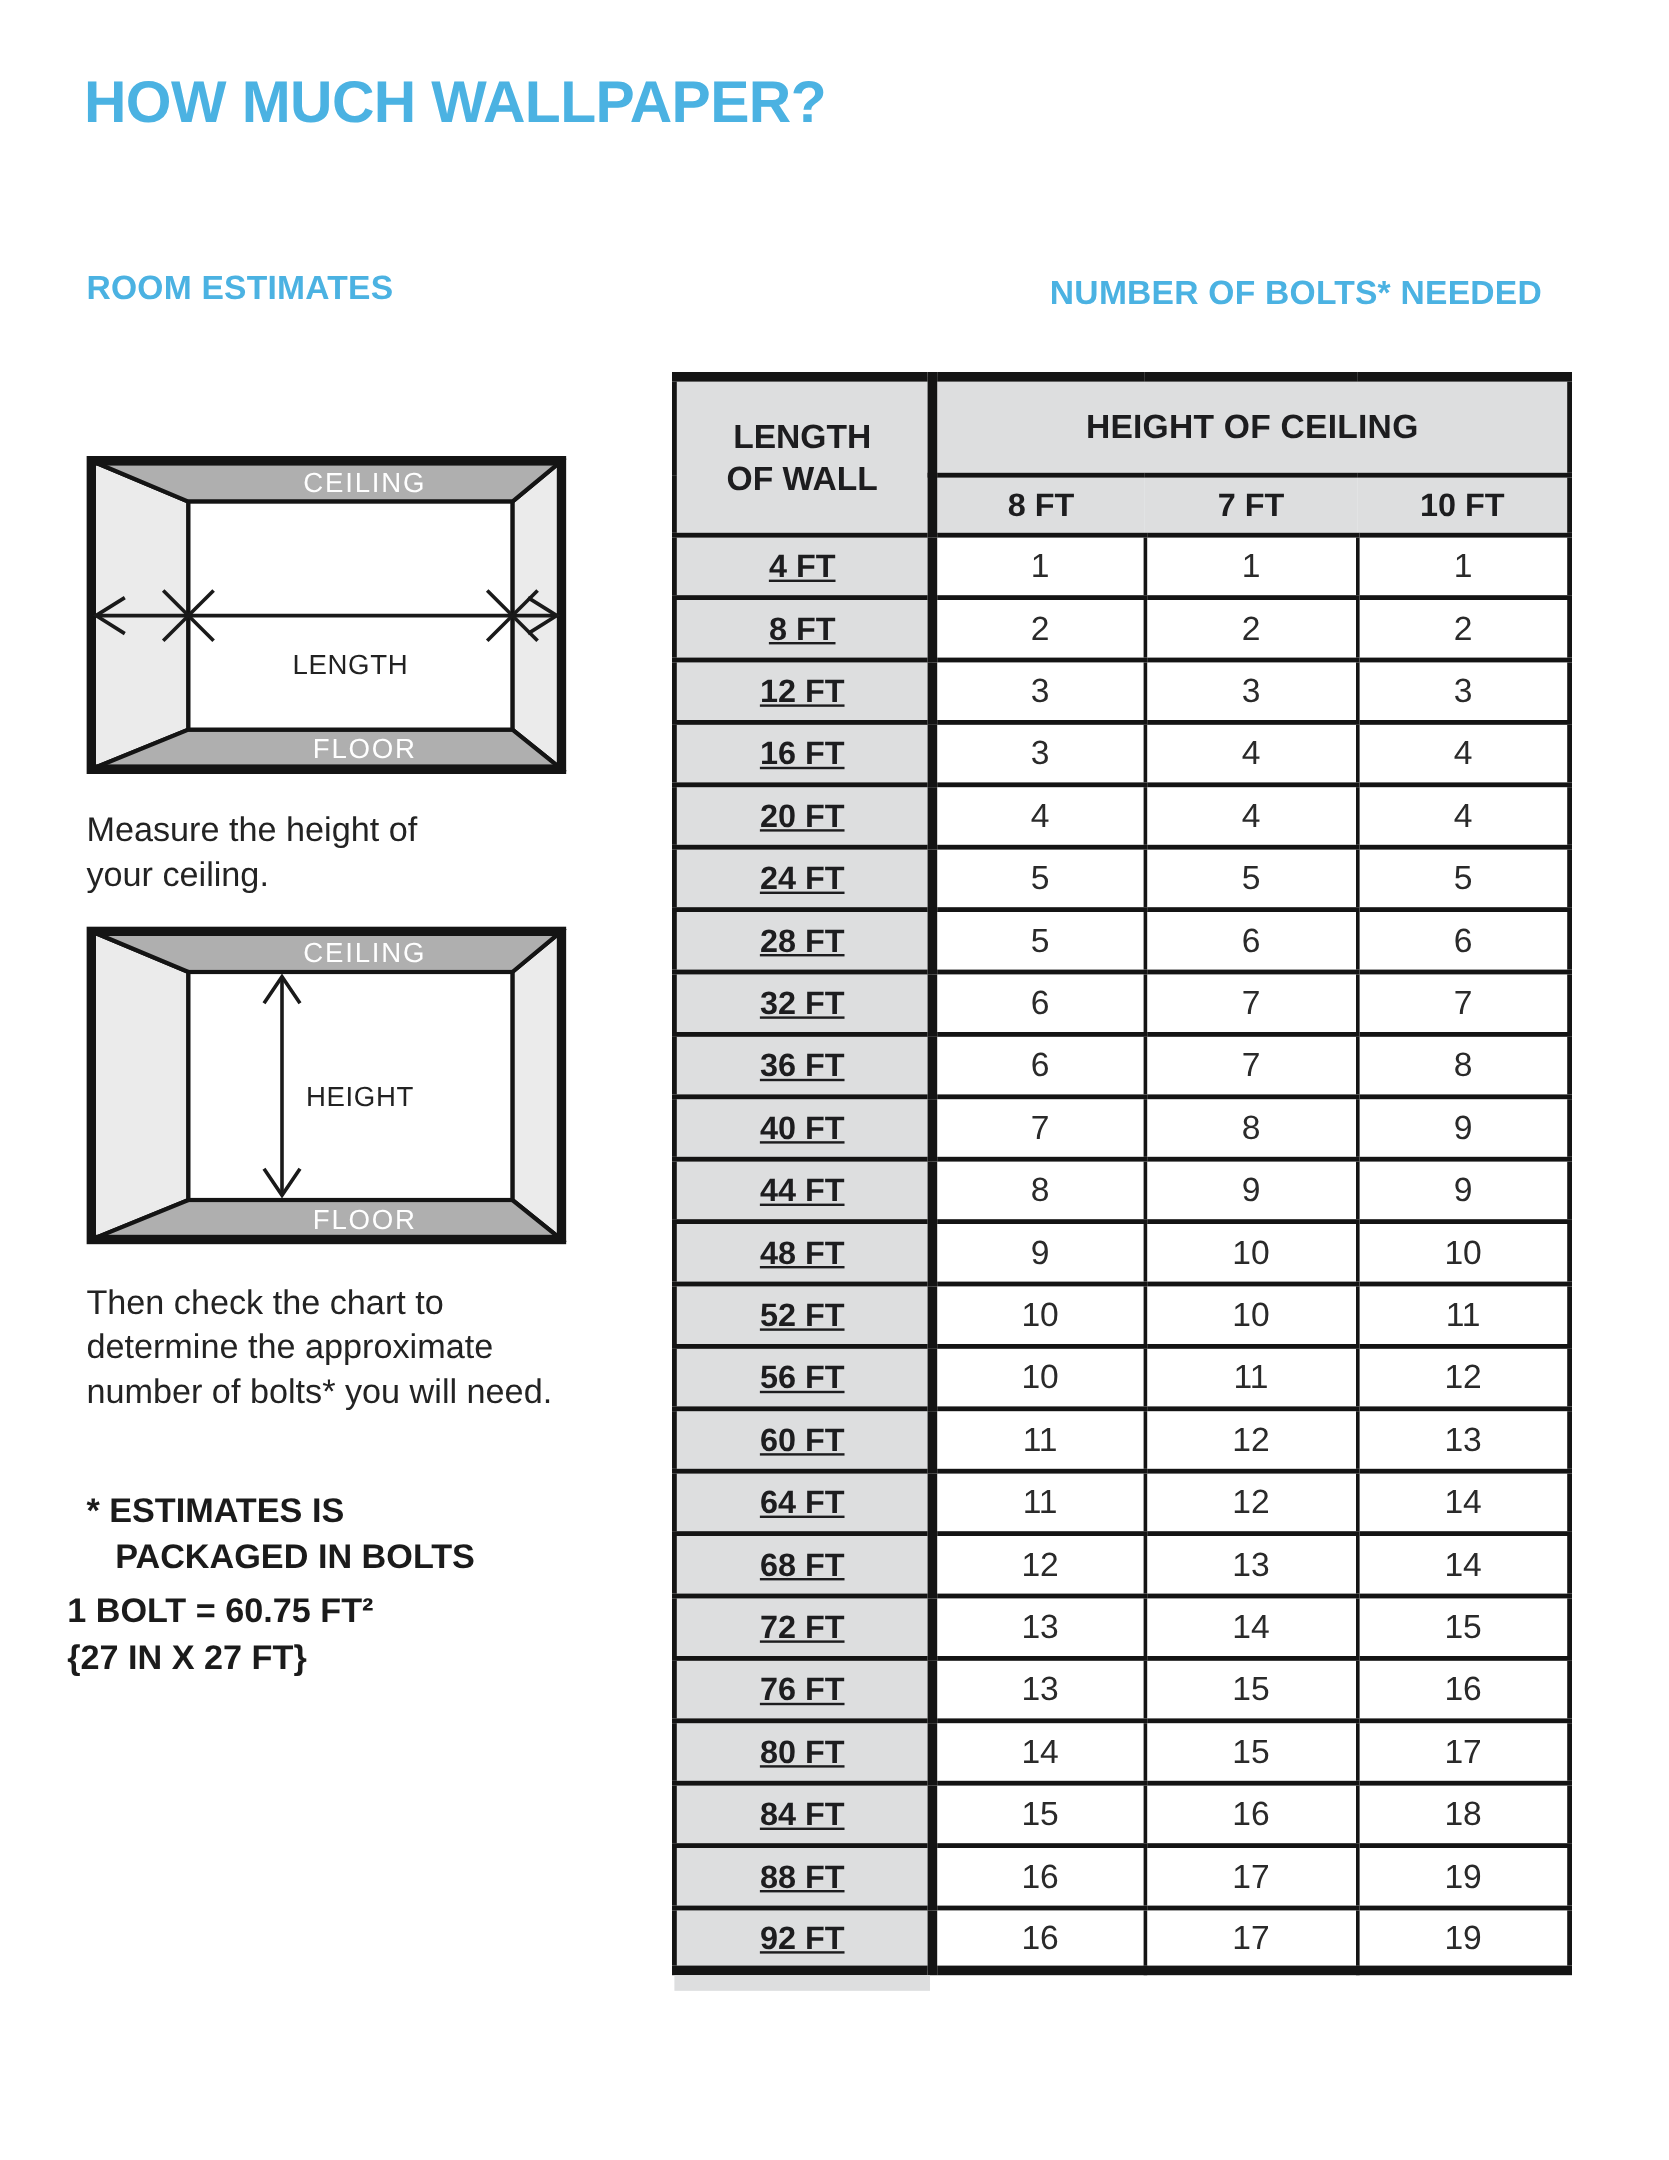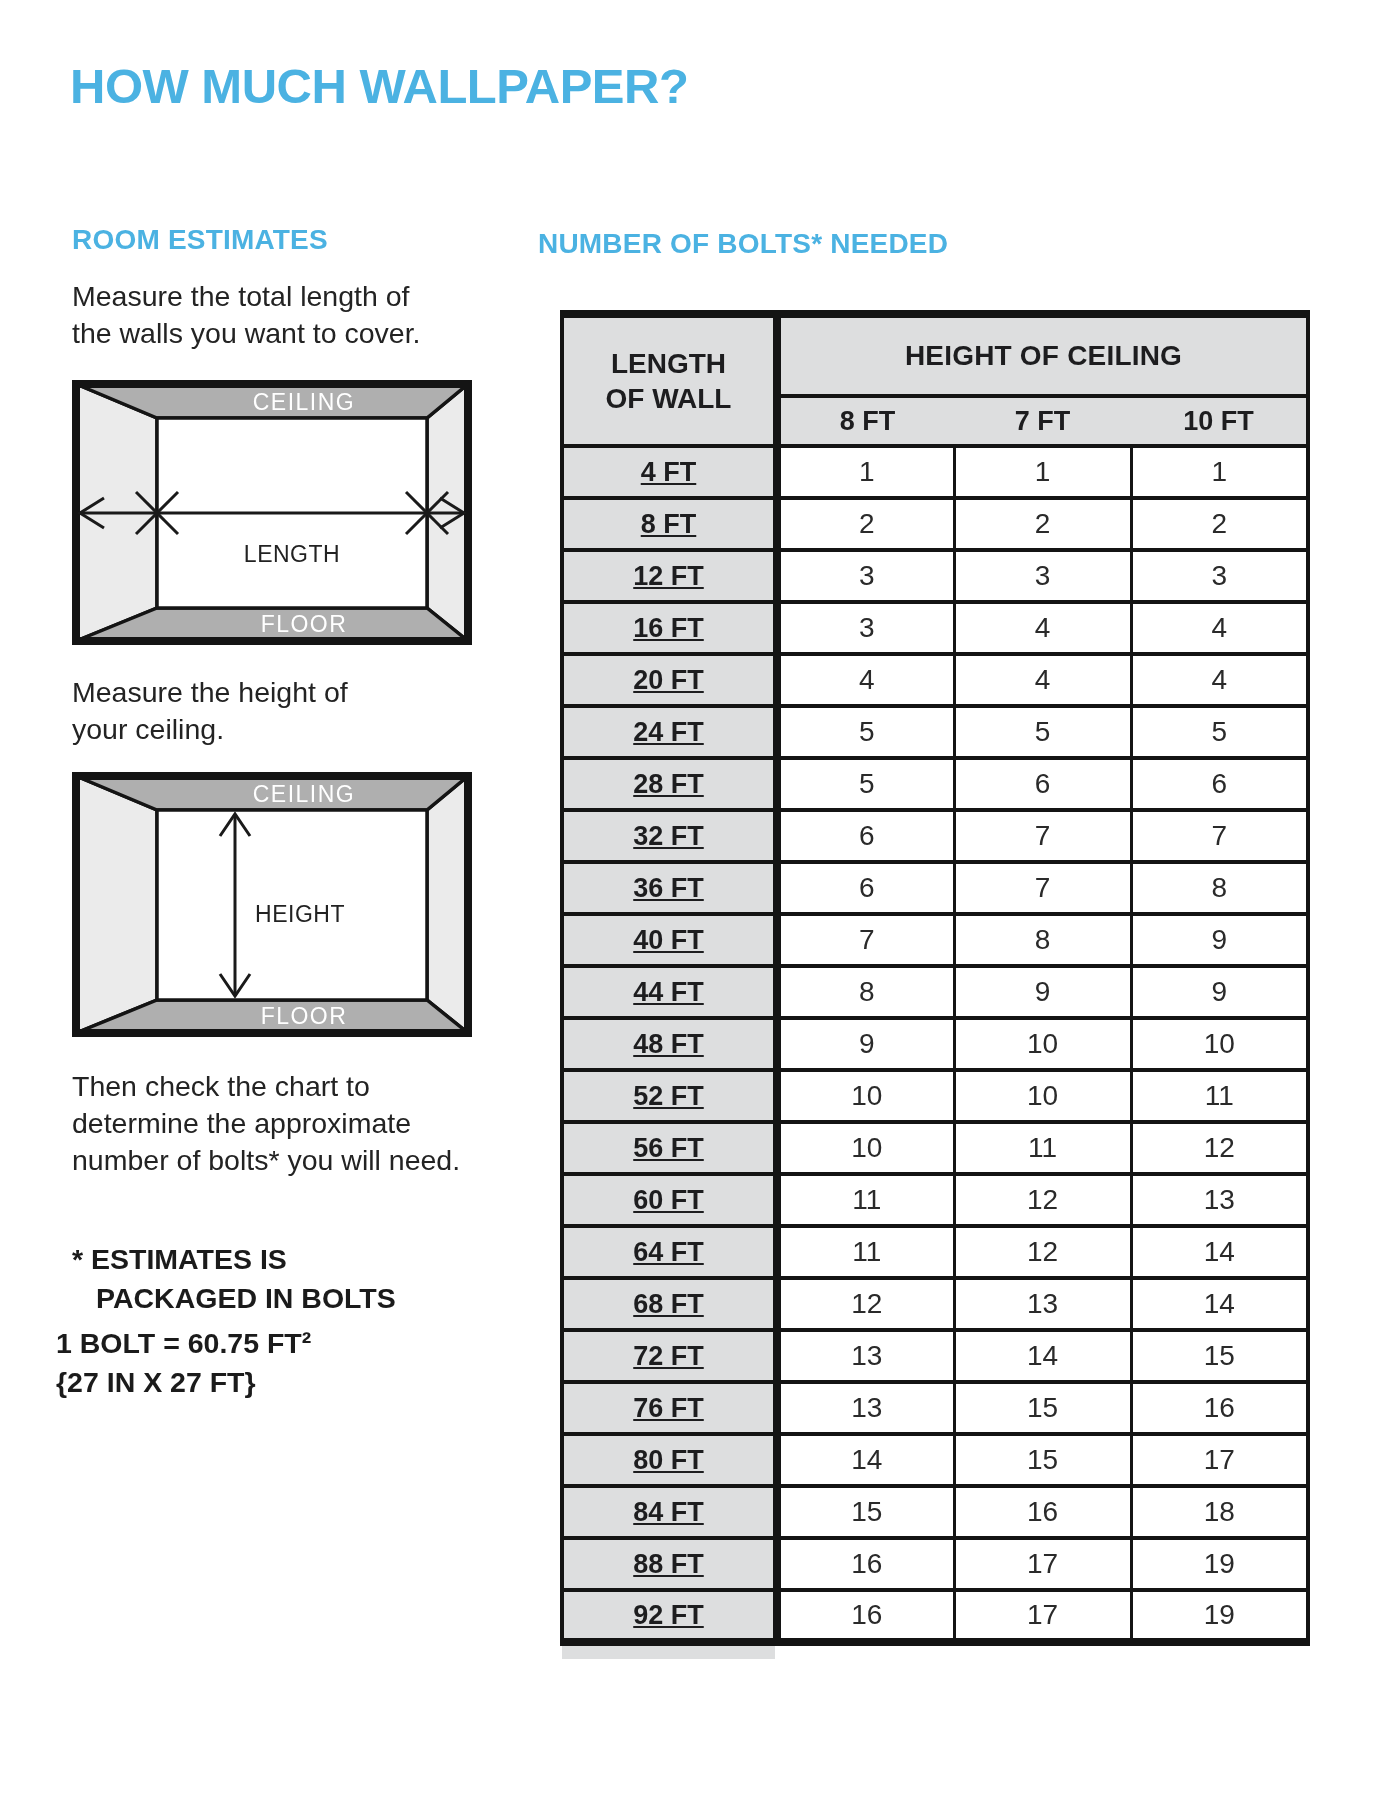--- a/index.html
+++ b/index.html
@@ -38,21 +38,21 @@
   .footnote{
     position:absolute;left:72px;top:1240px;margin:0;
     font-size:28.5px;font-weight:bold;line-height:39px;color:#1b1b1b;
   }
   .footnote .indent{padding-left:24px;}
   .bolt-info{
     position:absolute;left:56px;top:1324px;margin:0;
     font-size:28.5px;font-weight:bold;line-height:39px;color:#1b1b1b;
   }
   .table-heading{
-    position:absolute;left:538px;top:228px;width:747px;margin:0;text-align:left;
+    position:absolute;left:538px;top:228px;width:747px;margin:0;text-align:right;
     font-size:28px;font-weight:bold;color:var(--blue);letter-spacing:0.2px;
   }
   .table-wrap{position:absolute;left:560px;top:310px;width:747px;}
   table.bolts{
     border-collapse:collapse;table-layout:fixed;width:747px;
     border-left:4px solid var(--line);
     border-right:4px solid var(--line);
     border-top:8px solid var(--line);
     border-bottom:8px solid var(--line);
   }
@@ -91,22 +91,20 @@
 </style>
 </head>
 <body>
 
 <div class="page">
 
   <h1 class="title">HOW MUCH WALLPAPER?</h1>
 
   <h2 class="section-heading">ROOM ESTIMATES</h2>
 
-  <p class="step" id="step1">Measure the total length of
-the walls you want to cover.</p>
 
   <svg class="room-svg" id="diagram1" viewBox="0 0 400 265" xmlns="http://www.w3.org/2000/svg">
     <polygon class="wall" points="4,4 85,38 85,228 4,261"></polygon>
     <polygon class="wall" points="396,4 355,38 355,228 396,261"></polygon>
     <polygon class="panel" points="4,4 396,4 355,38 85,38"></polygon>
     <polygon class="panel" points="4,261 396,261 355,228 85,228"></polygon>
     <rect class="back" x="85" y="38" width="270" height="190"></rect>
     <rect class="frame" x="4" y="4" width="392" height="257"></rect>
     <text class="label-light" x="232" y="30">CEILING</text>
     <text class="label-light" x="232" y="252">FLOOR</text>

